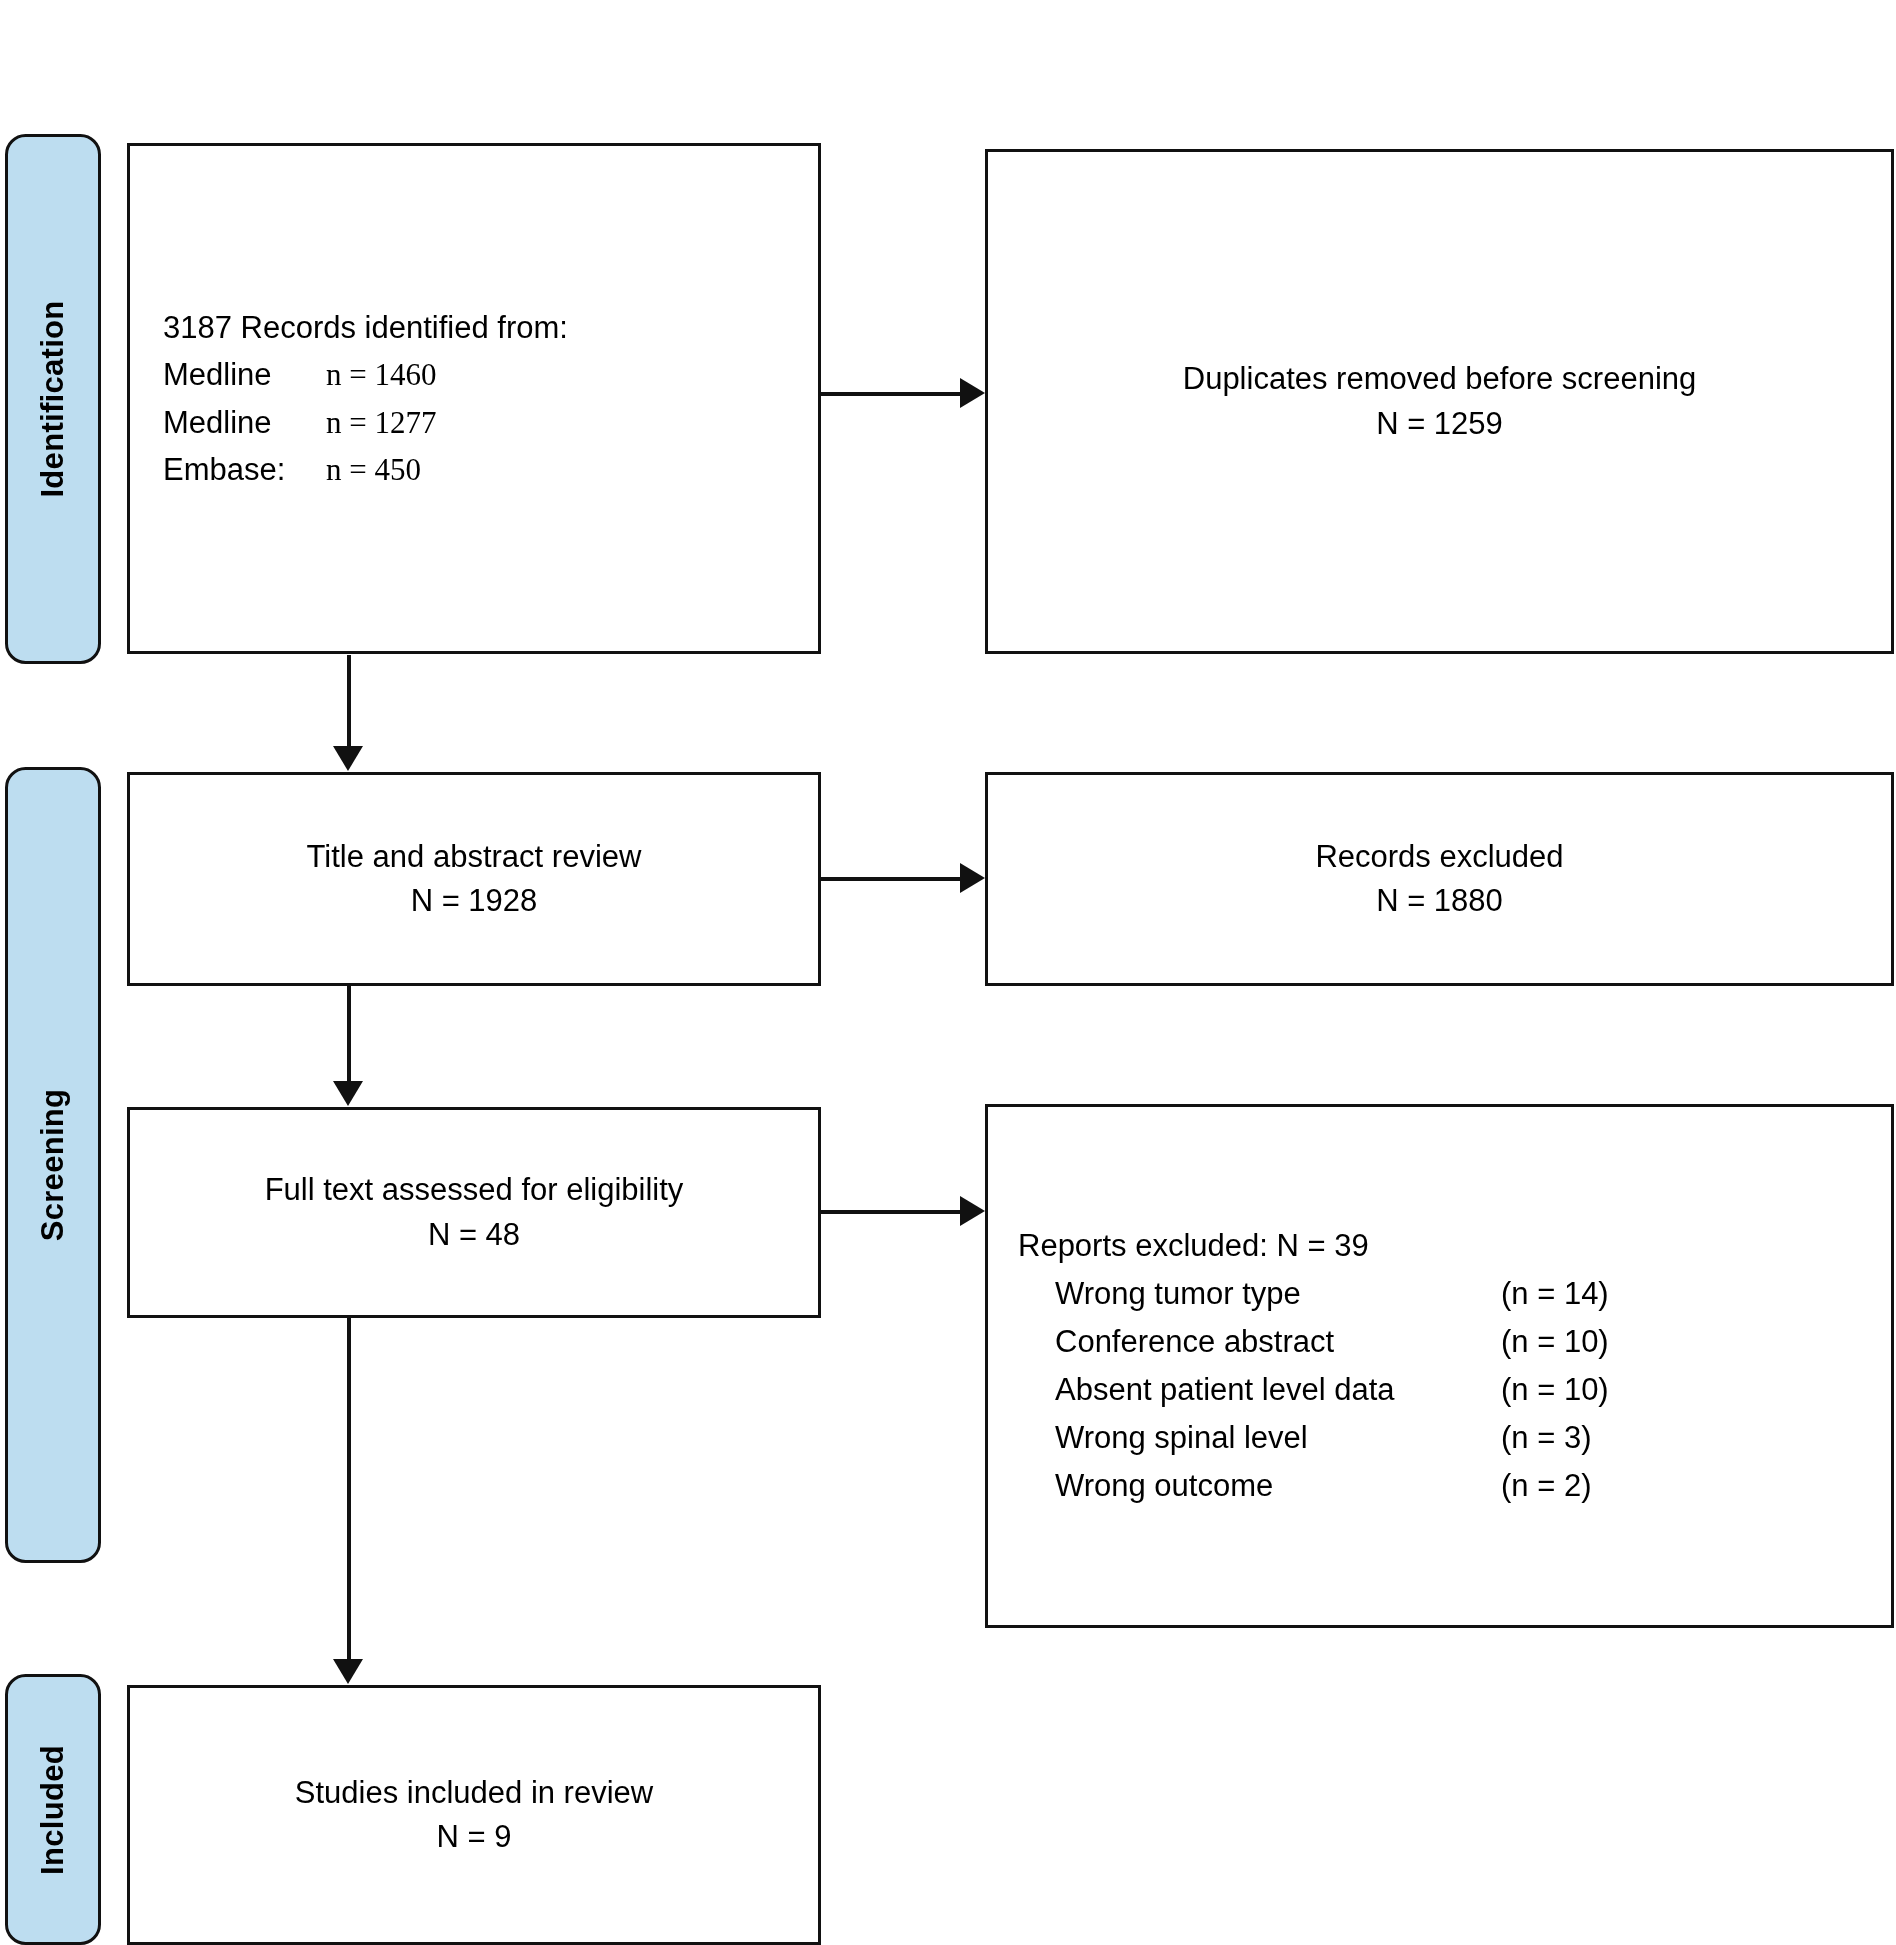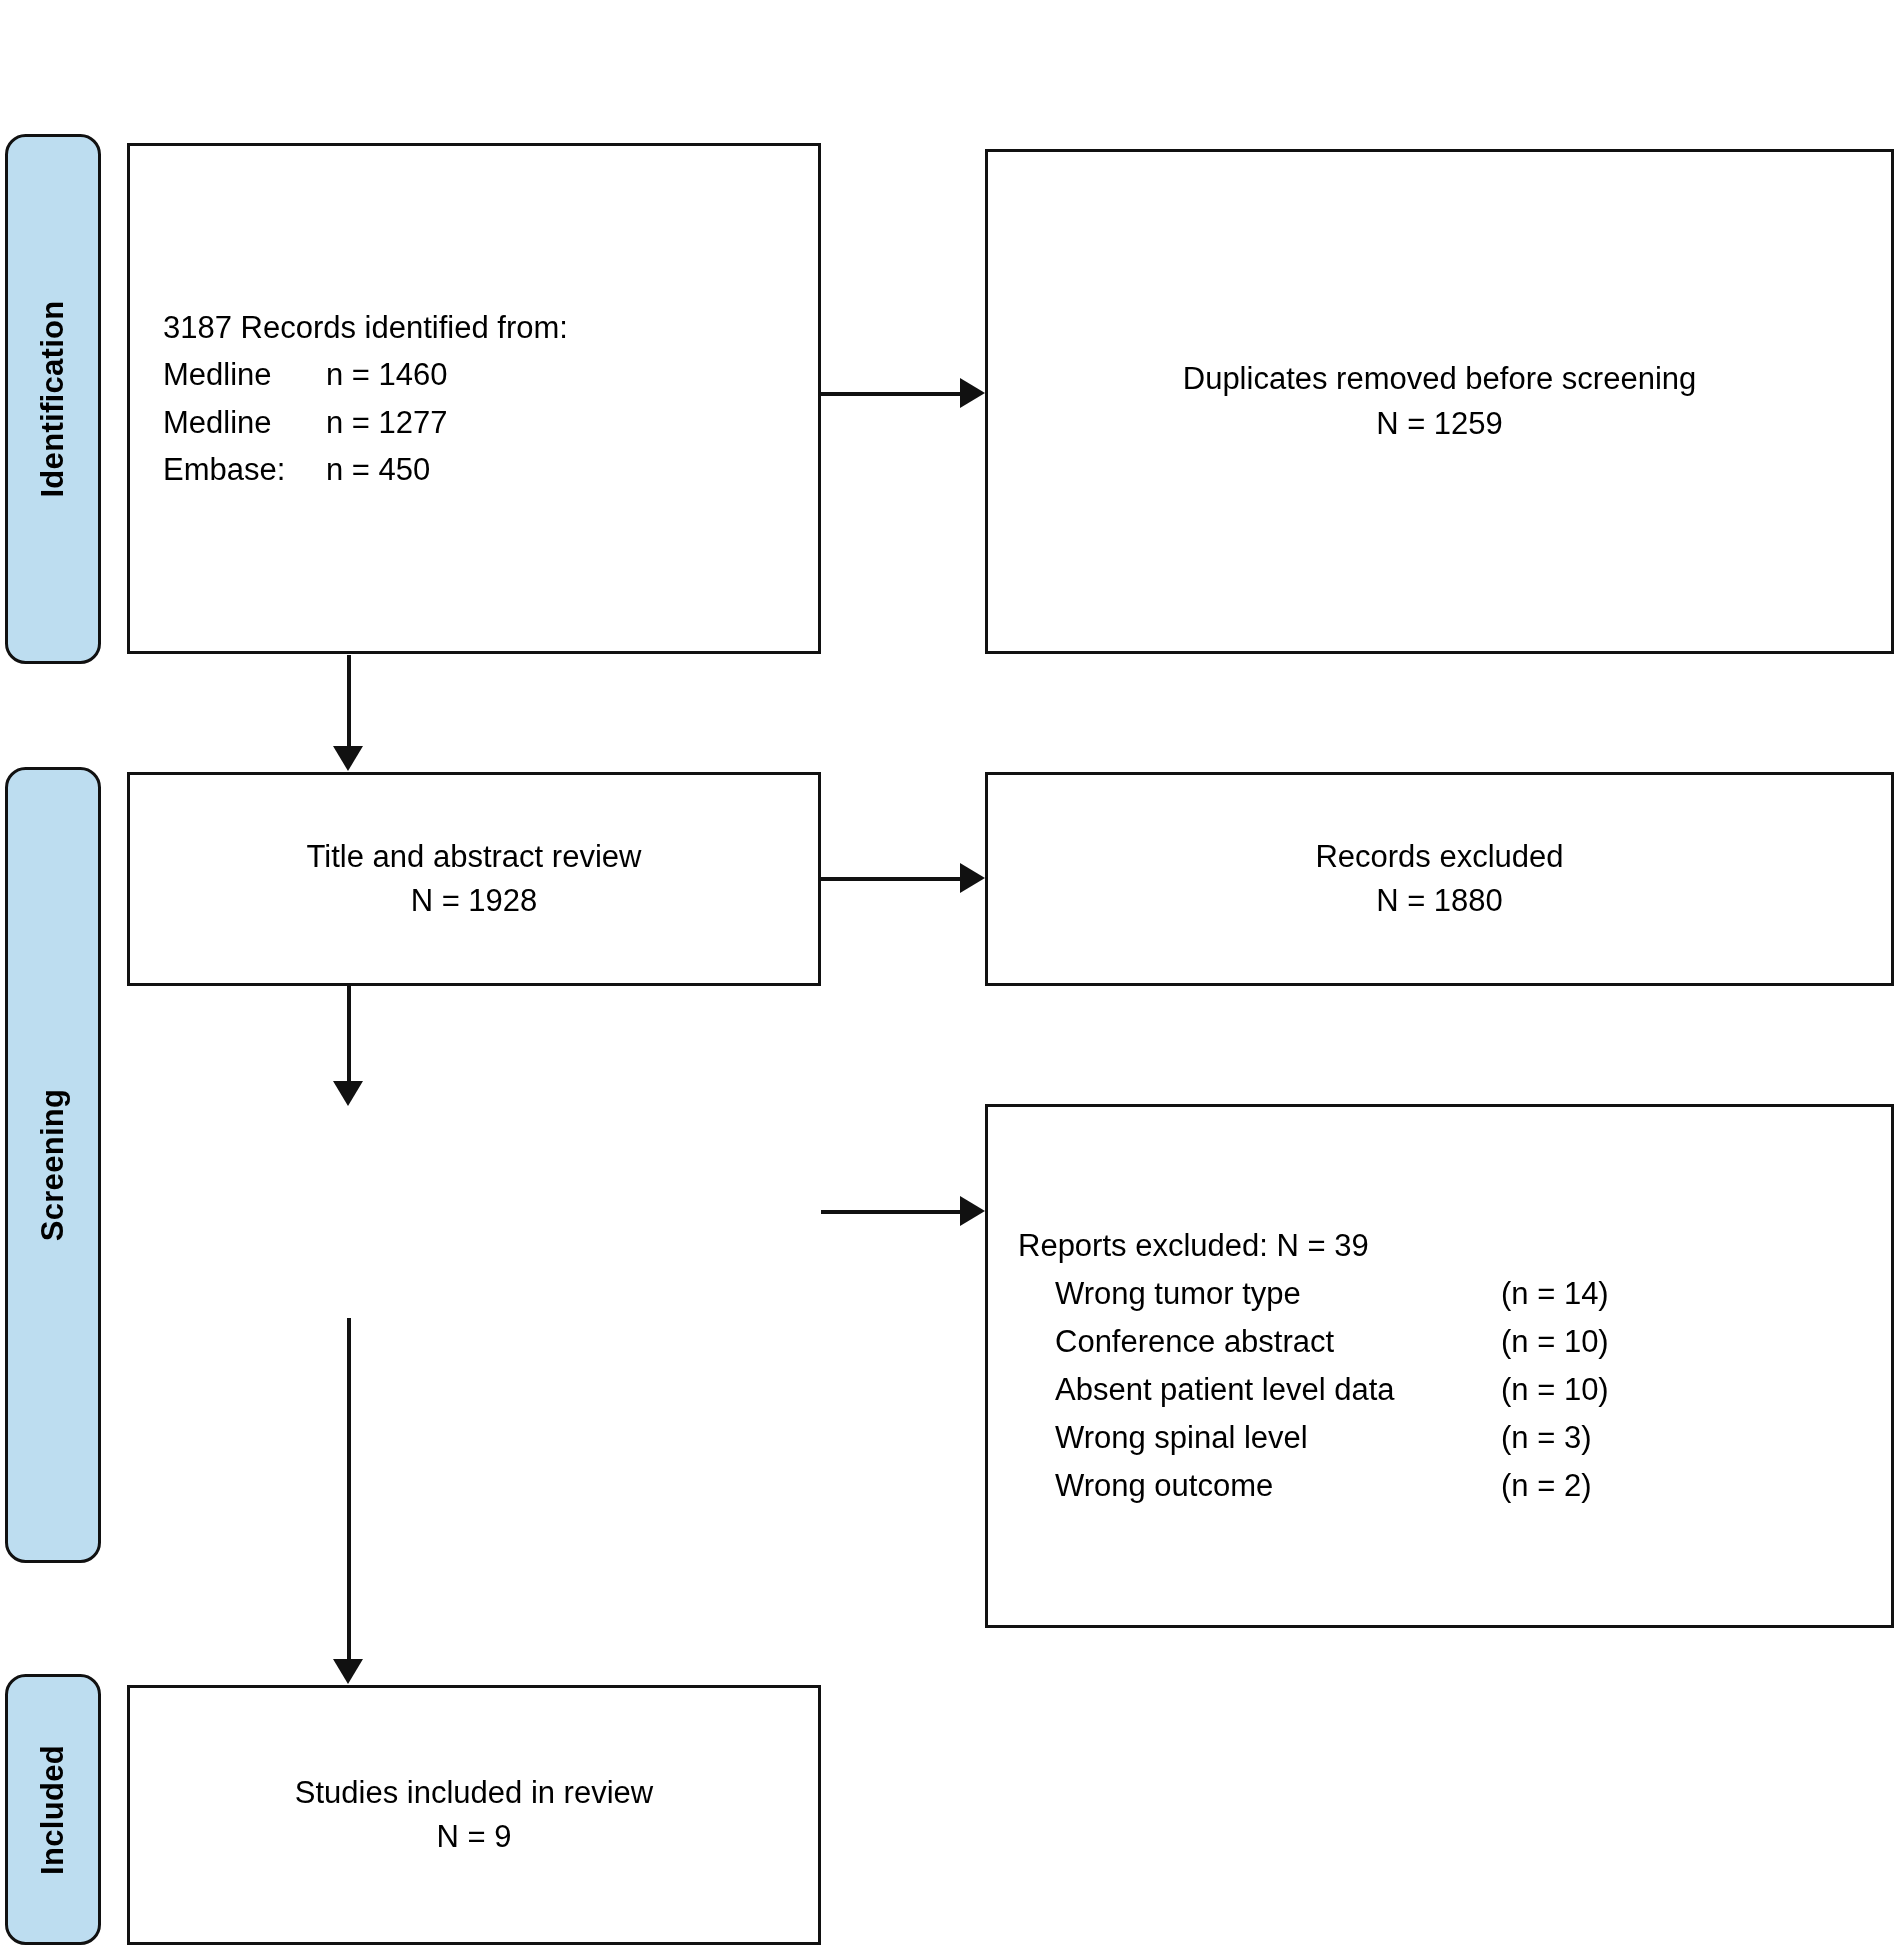--- a/index.html
+++ b/index.html
@@ -103,21 +103,21 @@
     line-height: 1.52;
     white-space: pre;
   }
   .ident-row {
     font-size: 31px;
     line-height: 1.52;
     display: flex;
     white-space: pre;
   }
   .ident-src  { display: inline-block; width: 163px; }
-  .ident-n    { display: inline-block; }
+  .ident-n    { display: inline-block; font-family: Liberation Serif, serif; }
 
   
   .rep-wrap { padding-left: 30px; }
   .rep-head {
     font-size: 31px;
     line-height: 1.55;
     white-space: pre;
   }
   .rep-row {
     font-size: 31px;
@@ -197,20 +197,24 @@
   <div class="box center" id="box-title-abs">
     <div class="box-line">Title and abstract review</div>
     <div class="box-line">N = 1928</div>
   </div>
 
   <div class="box center" id="box-rec-excluded">
     <div class="box-line">Records excluded</div>
     <div class="box-line">N = 1880</div>
   </div>
 
+  <div class="box center" id="box-fulltext">
+    <div class="box-line">Full text assessed for eligibility</div>
+    <div class="box-line">N = 48</div>
+  </div>
 
   <div class="box" id="box-rep-excluded">
     <div class="rep-wrap">
       <div class="rep-head">Reports excluded: N = 39</div>
       <div class="rep-row">
         <span class="rep-reason">Wrong tumor type</span>
         <span class="rep-count">(n = 14)</span>
       </div>
       <div class="rep-row">
         <span class="rep-reason">Conference abstract</span>

